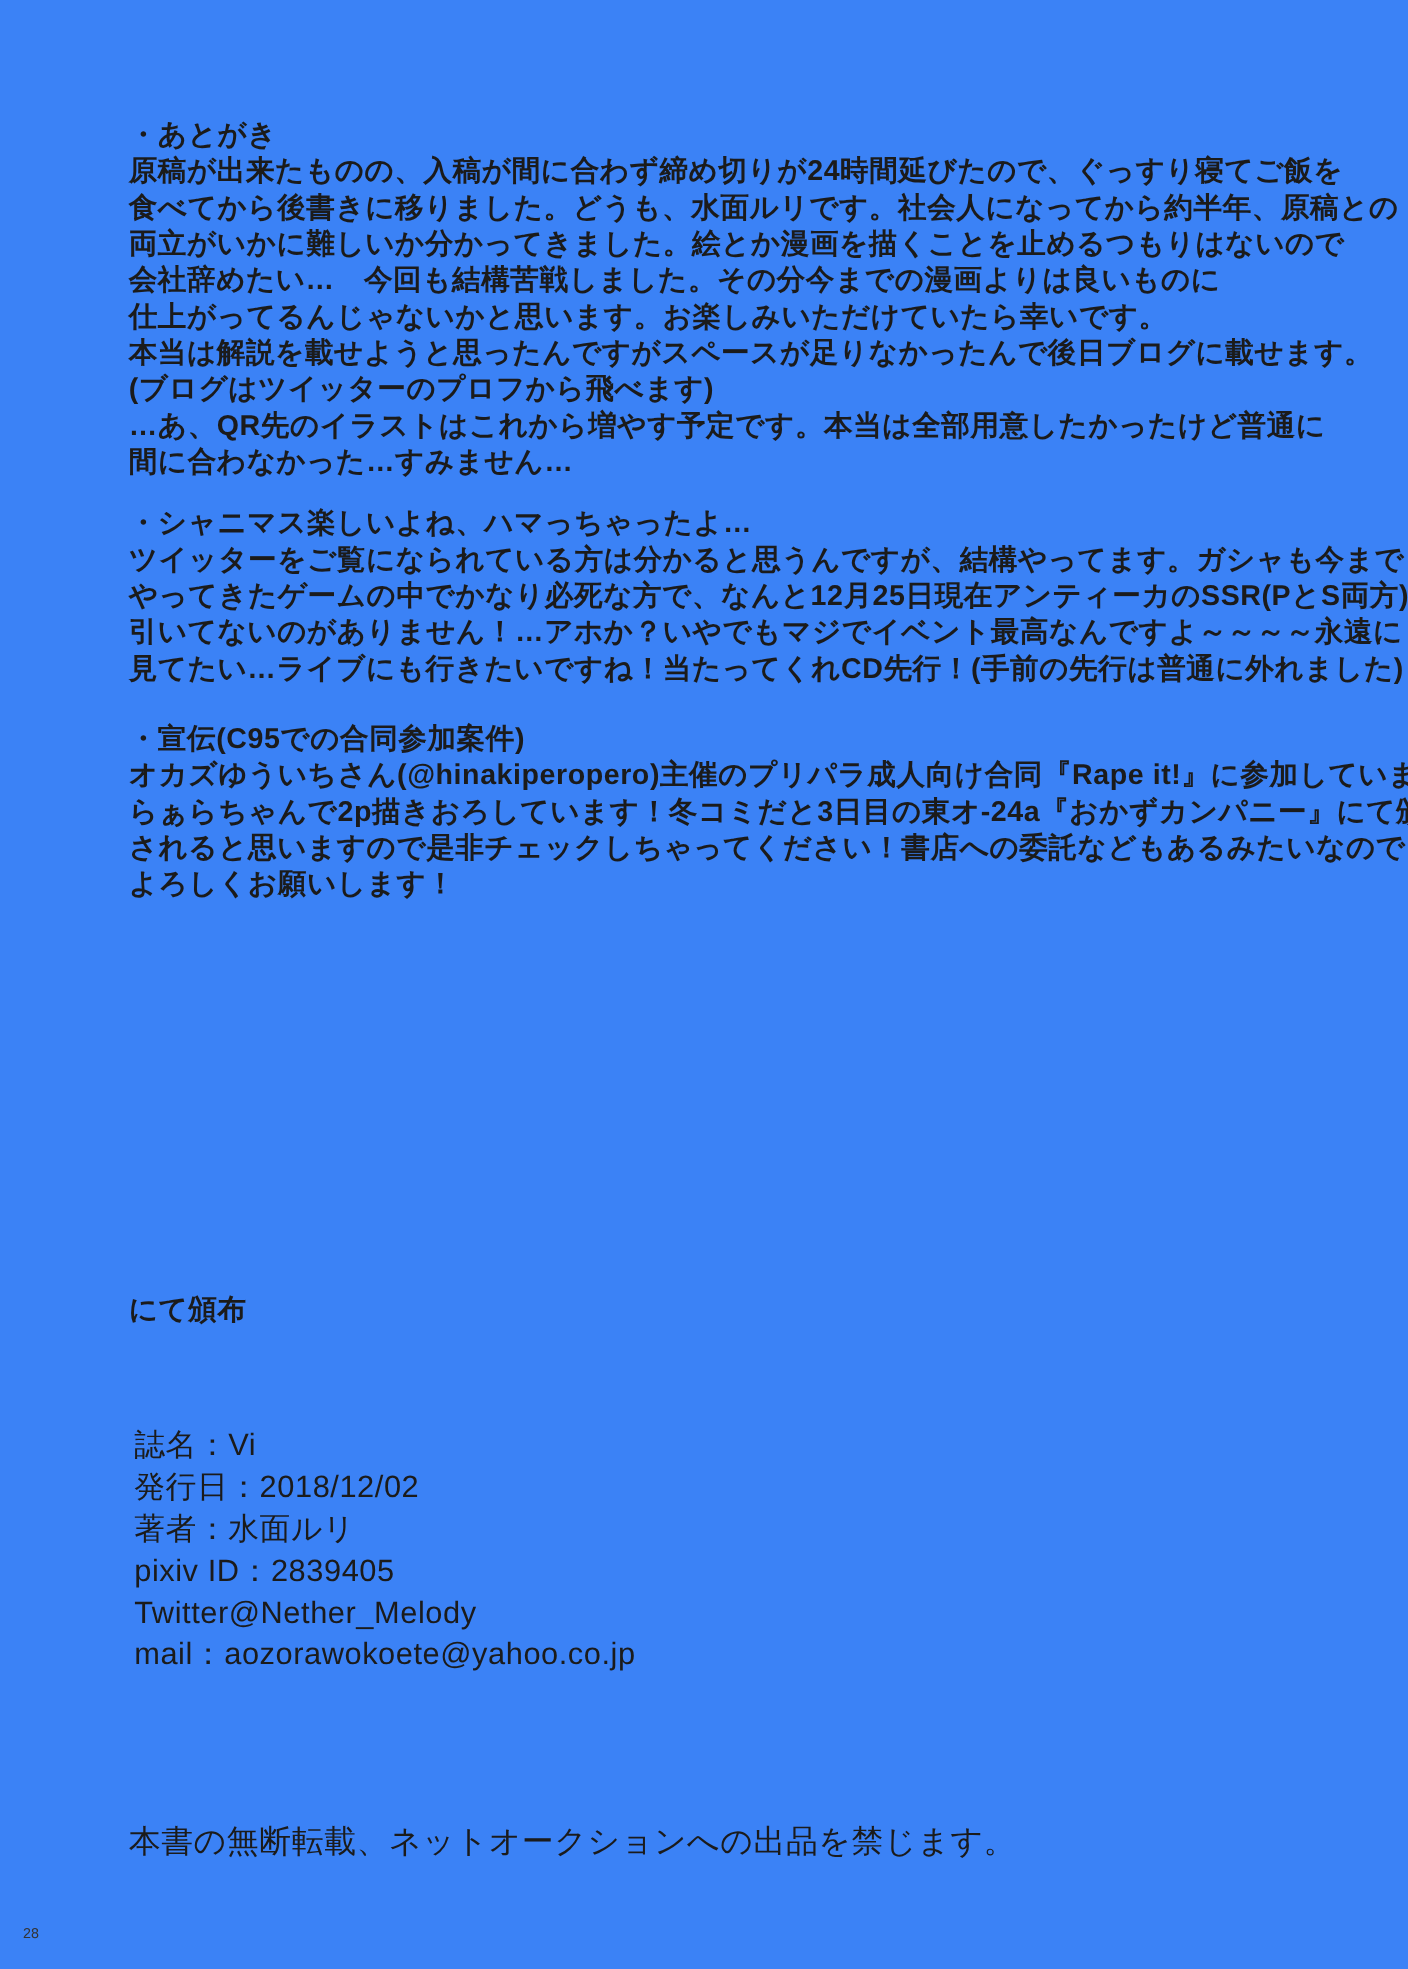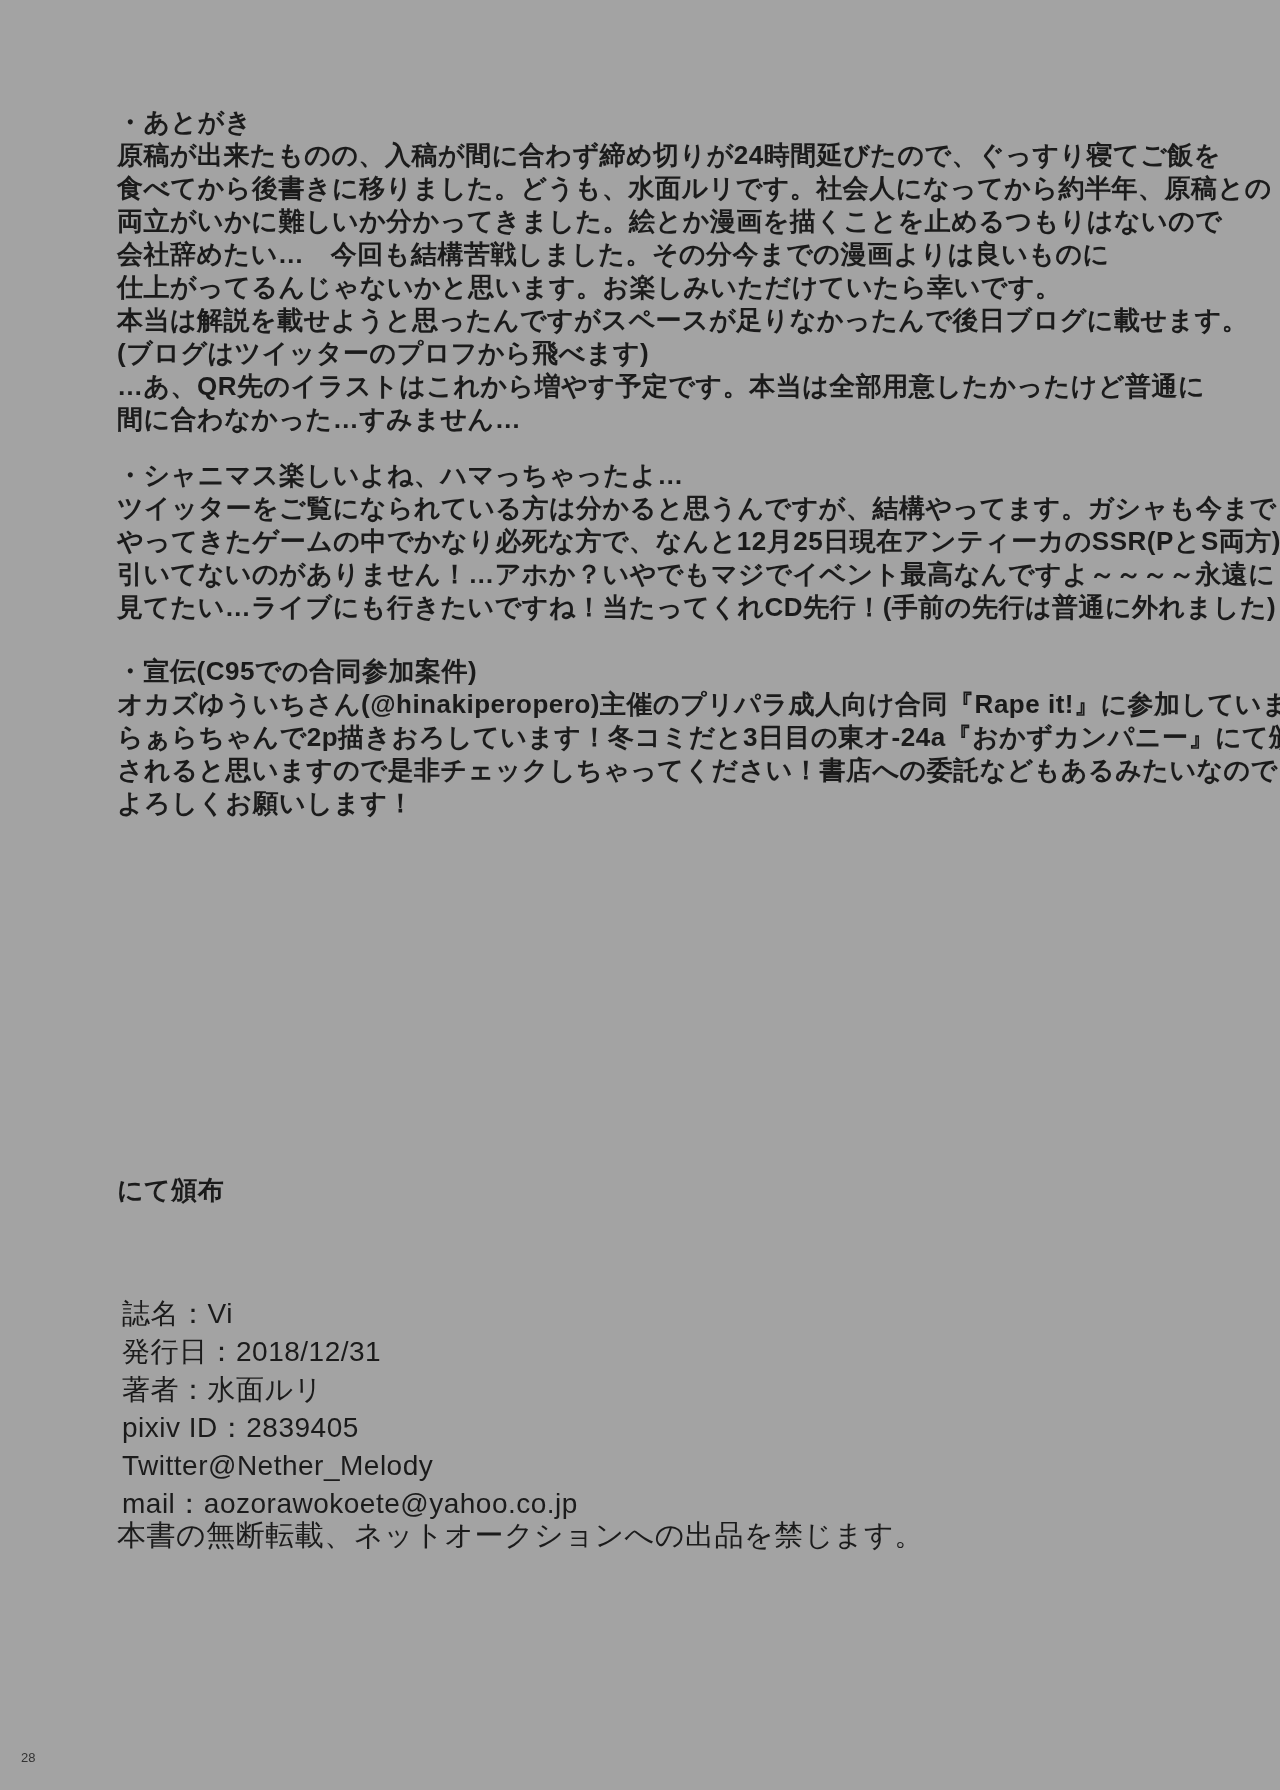--- a/index.html
+++ b/index.html
@@ -4,21 +4,21 @@
 <style>
   html, body {
     margin: 0;
     padding: 0;
     background: #ffffff;
   }
   #page {
     position: relative;
     width: 1280px;
     height: 1790px;
-    background: #a3a3a3;
+    background: #3b82f6;
     overflow: hidden;
     font-family: "Liberation Sans", "DejaVu Sans", sans-serif;
     color: #1b1b1b;
   }
   .textblock {
     position: absolute;
     left: 117px;
     white-space: pre;
     font-size: 26px;
     line-height: 33px;
@@ -80,24 +80,24 @@
 オカズゆういちさん(@hinakiperopero)主催のプリパラ成人向け合同『Rape it!』に参加しています！
 らぁらちゃんで2p描きおろしています！冬コミだと3日目の東オ-24a『おかずカンパニー』にて頒布
 されると思いますので是非チェックしちゃってください！書店への委託などもあるみたいなので
 よろしくお願いします！</div>
 
 
 
   <div class="textblock" style="top:1174px;">にて頒布</div>
 
   <div class="textblock colophon" style="top:1295px; left:122px;">誌名：Vi
-発行日：2018/12/31
+発行日：2018/12/02
 著者：水面ルリ
 pixiv ID：2839405
 Twitter@Nether_Melody
 mail：aozorawokoete@yahoo.co.jp</div>
 
 
-  <div class="textblock notice" style="top:1516px;">本書の無断転載、ネットオークションへの出品を禁じます。</div>
+  <div class="textblock notice" style="top:1656px;">本書の無断転載、ネットオークションへの出品を禁じます。</div>
 
   <div class="pagenum">28</div>
 
 </div>
 
 </body></html>

